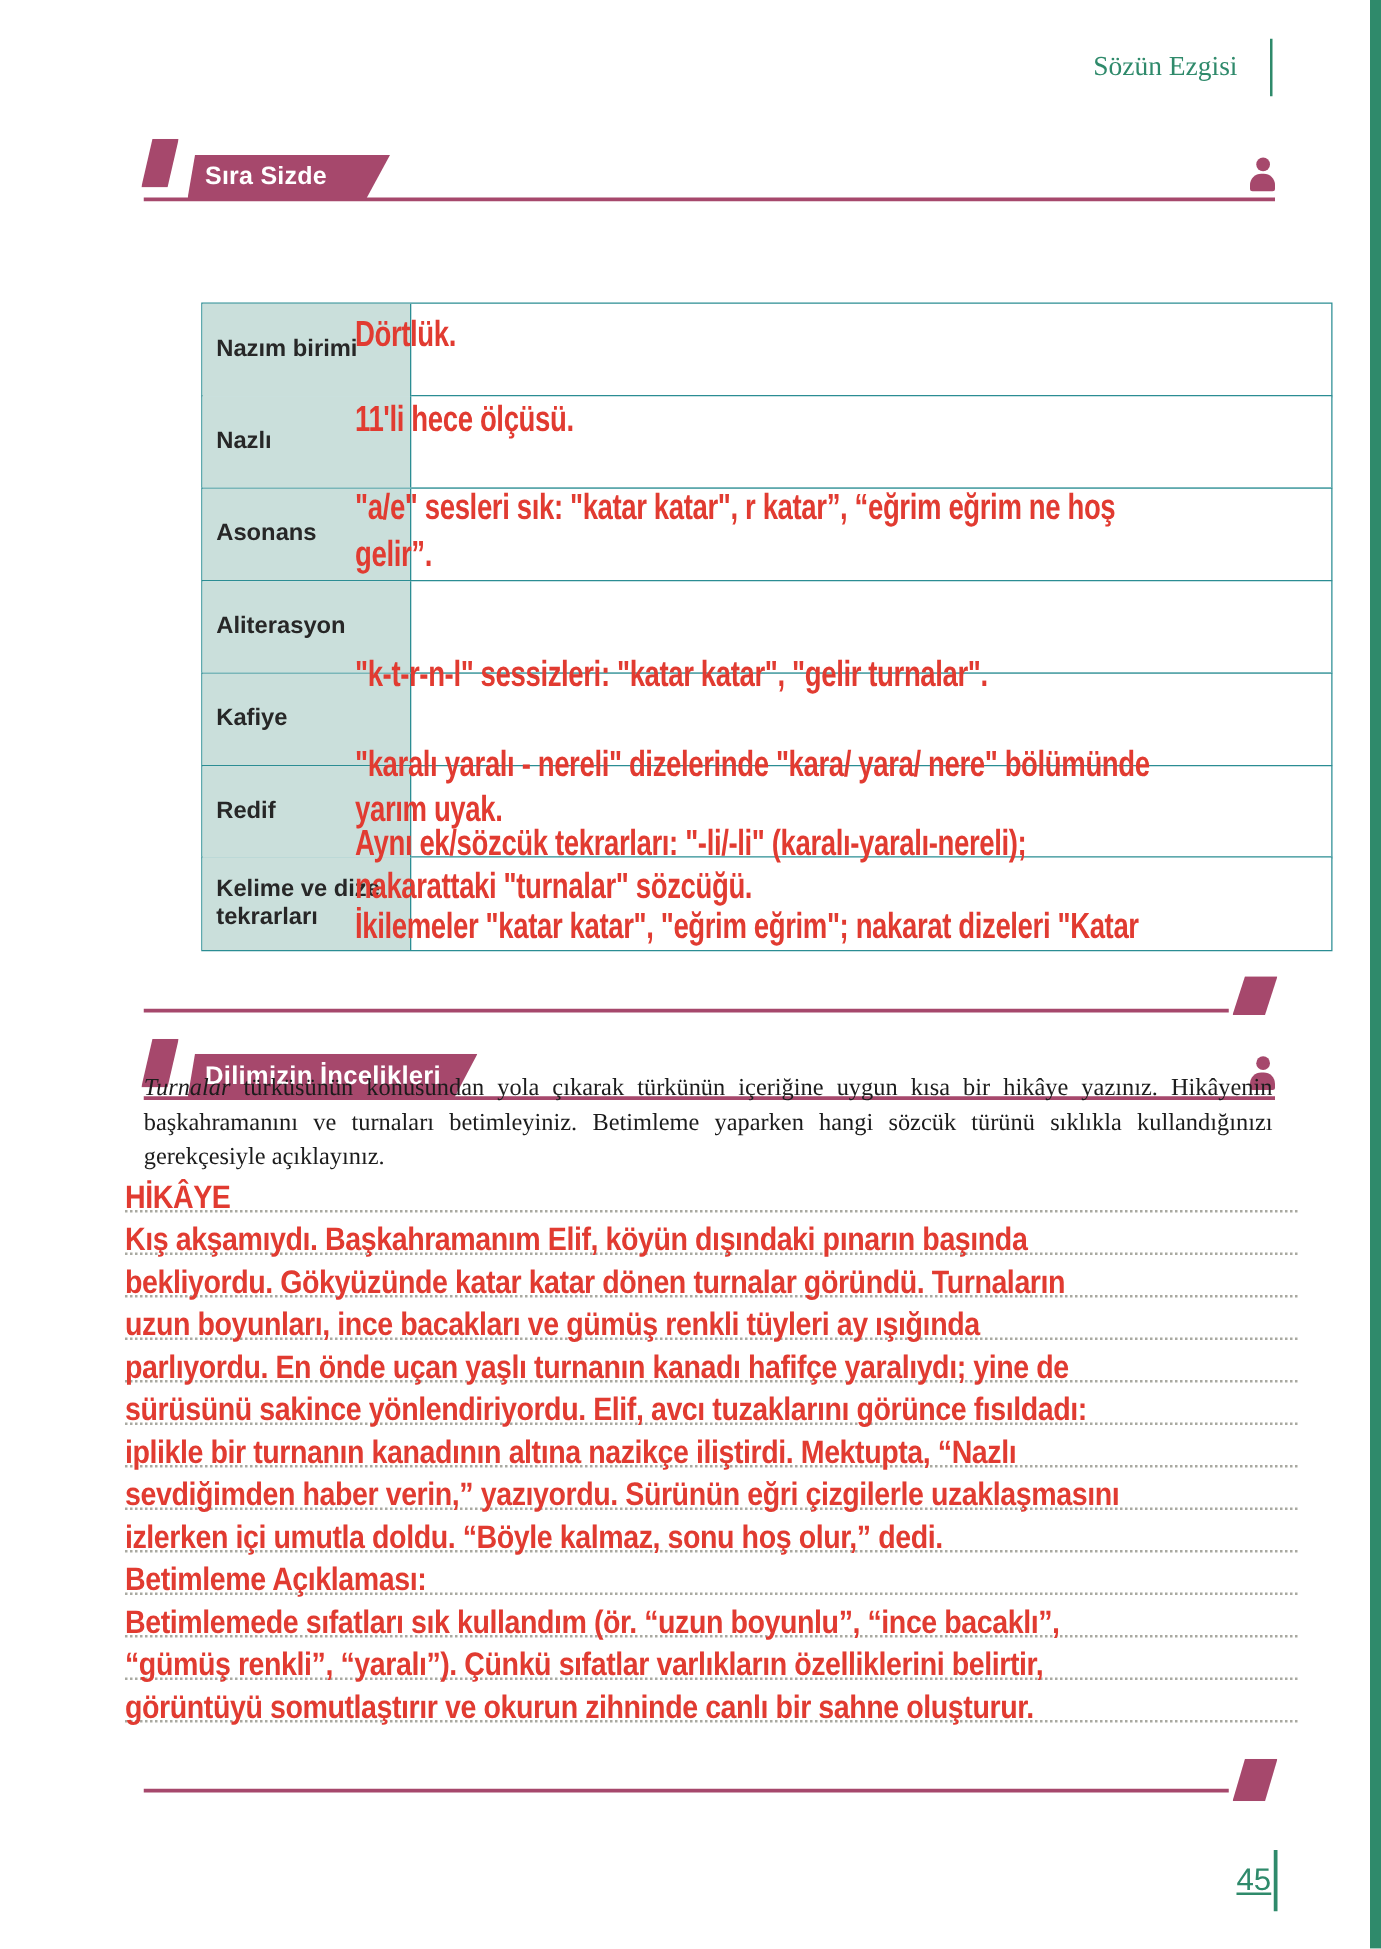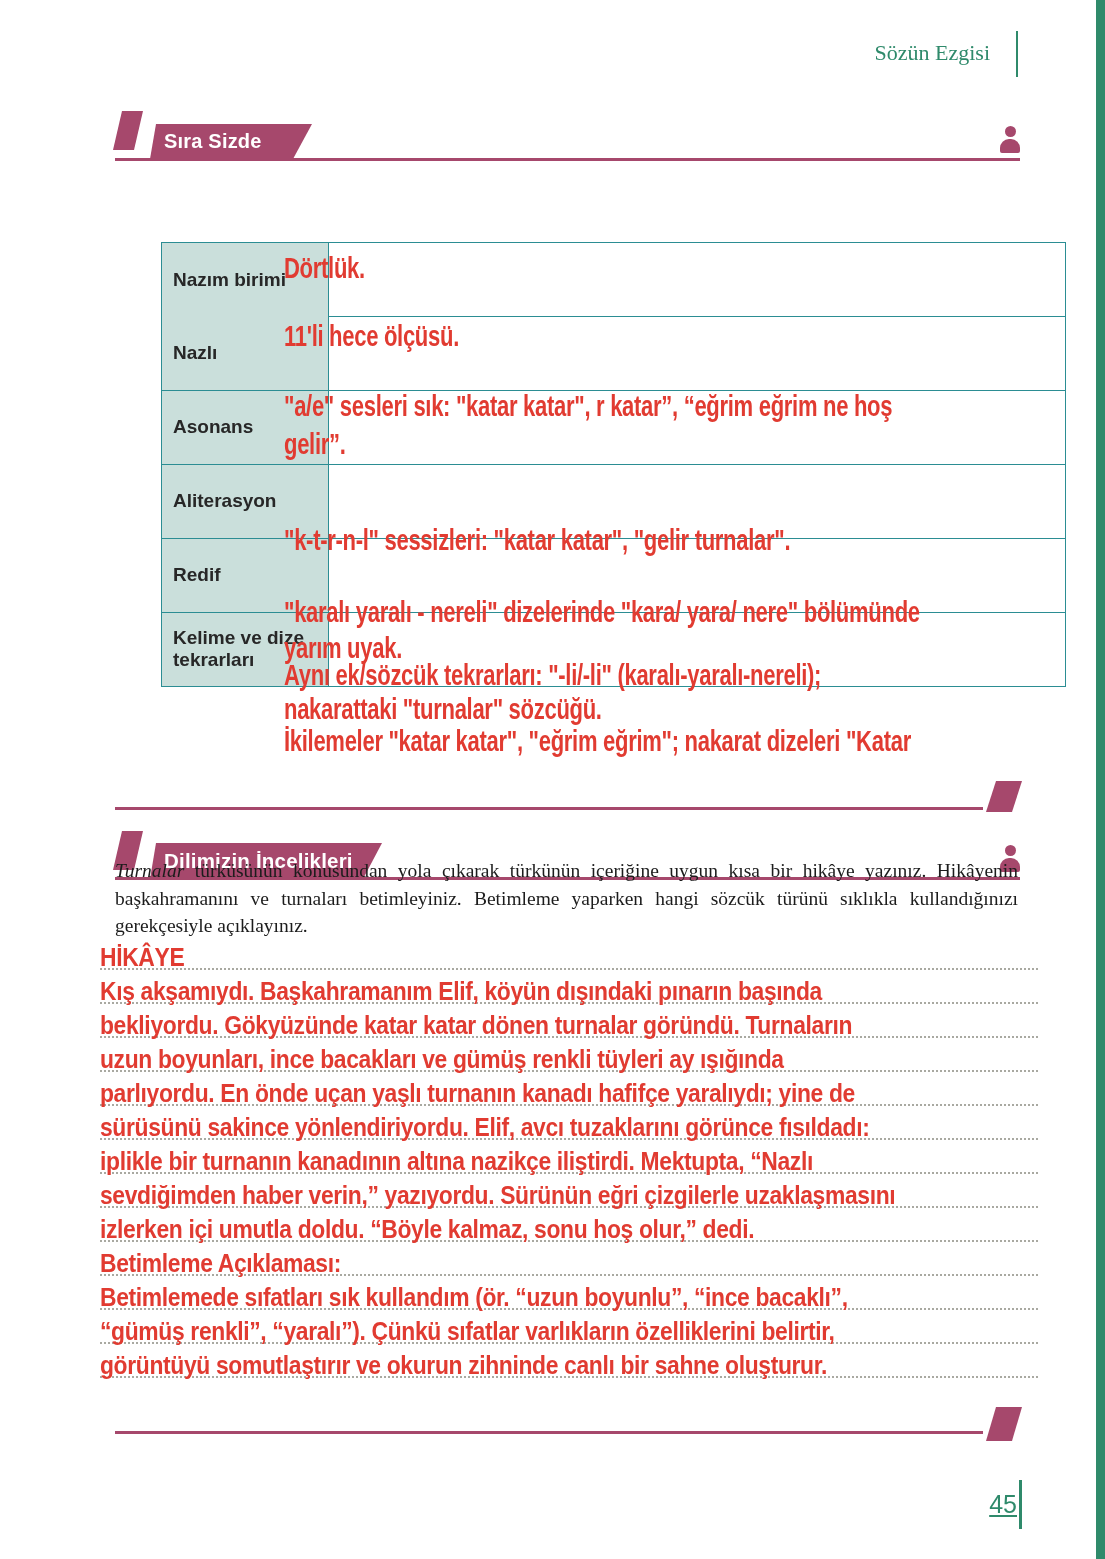--- a/index.html
+++ b/index.html
@@ -92,20 +92,24 @@
     </div>
     <div class="trow">
       <div class="tlabel">Asonans</div>
       <div class="tcell"></div>
     </div>
     <div class="trow">
       <div class="tlabel">Aliterasyon</div>
       <div class="tcell"></div>
     </div>
     <div class="trow">
+      <div class="tlabel">Kafiye</div>
+      <div class="tcell"></div>
+    </div>
+    <div class="trow">
       <div class="tlabel">Redif</div>
       <div class="tcell"></div>
     </div>
     <div class="trow">
       <div class="tlabel">Kelime ve dize tekrarları</div>
       <div class="tcell"></div>
     </div>
   </div>
 
   <div class="ans" style="top:252px;">Dörtlük.</div>

